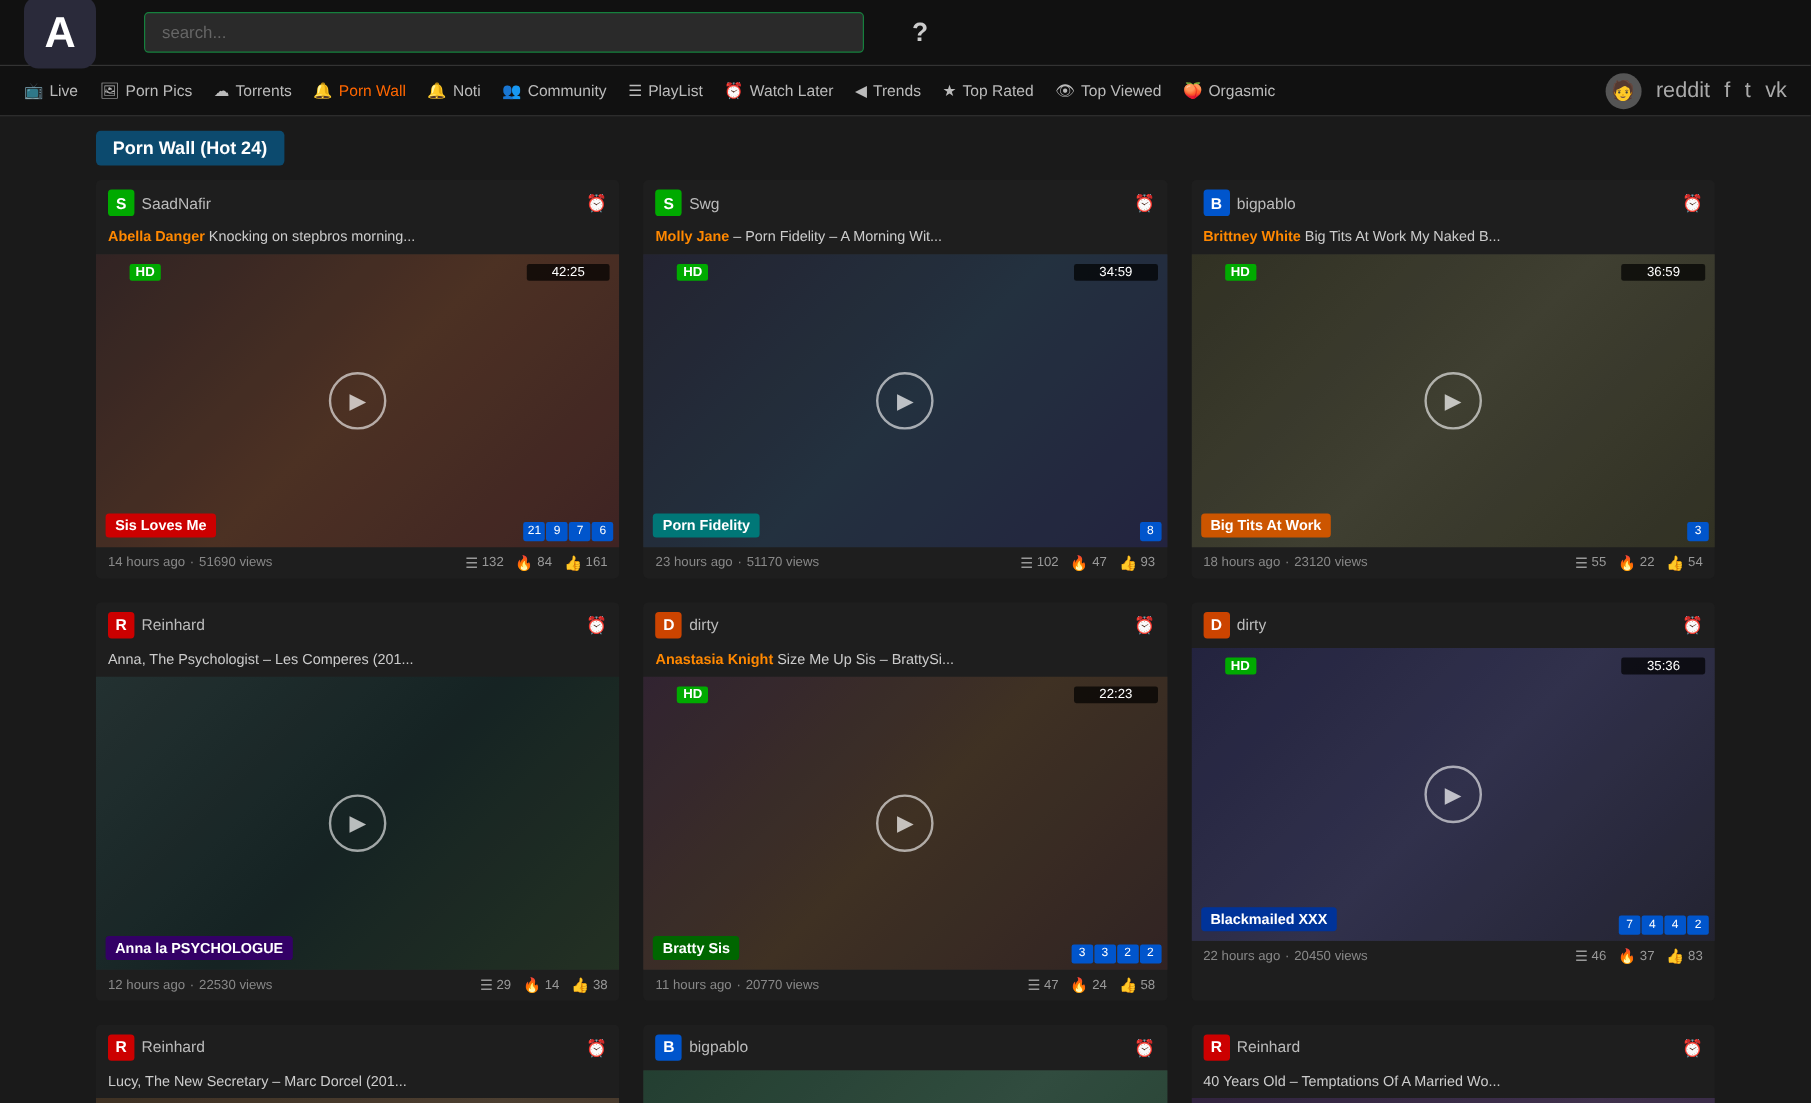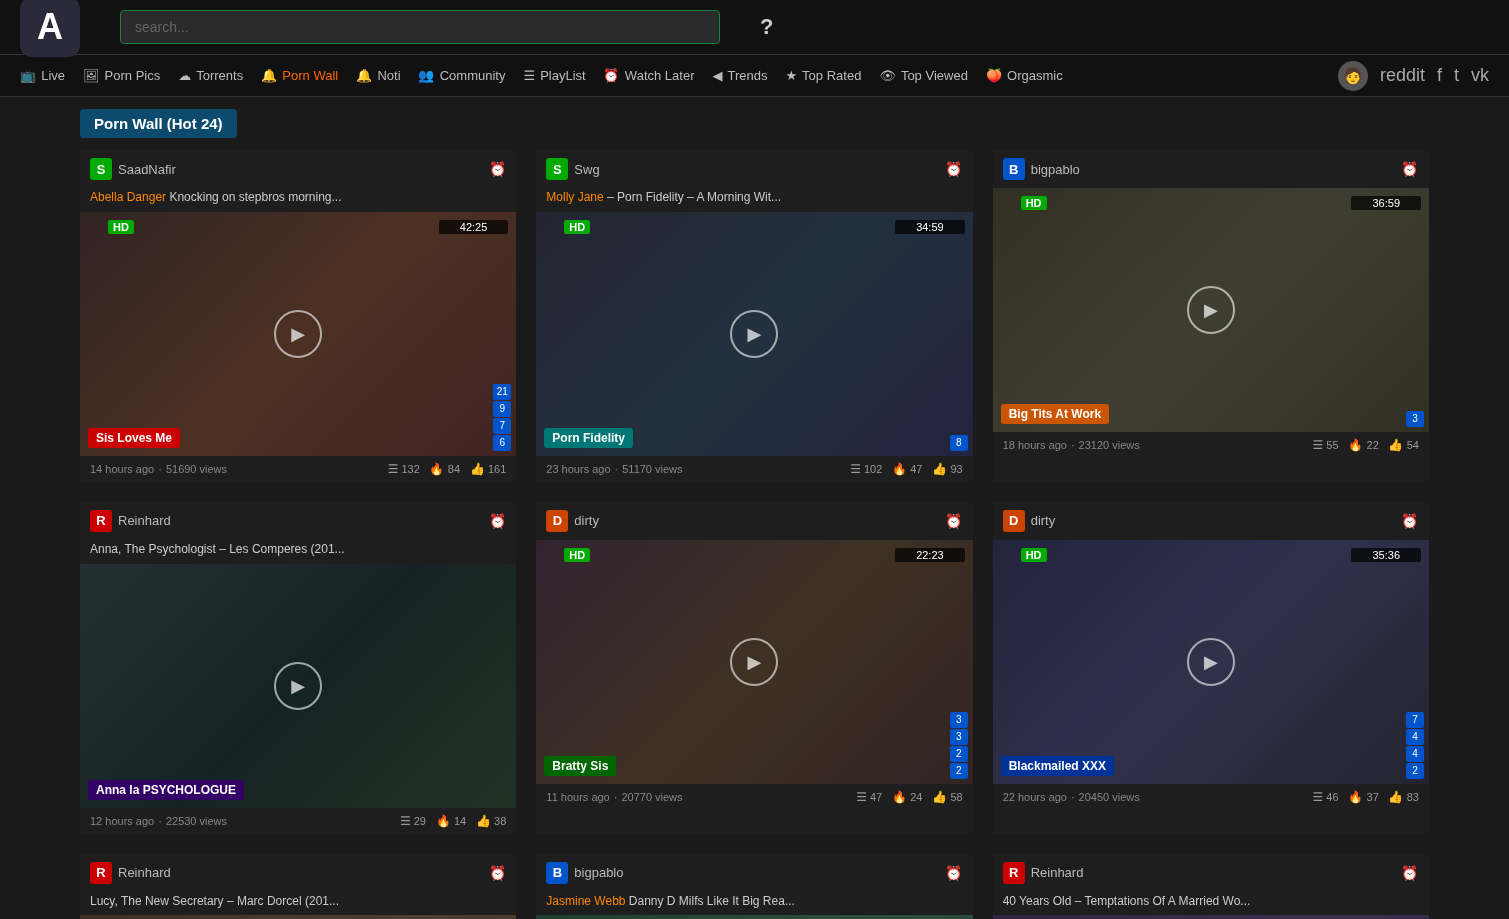--- a/index.html
+++ b/index.html
@@ -35,36 +35,36 @@
     .card-user { display: flex; align-items: center; gap: 6px; }
     .user-badge { width: 22px; height: 22px; border-radius: 3px; display: flex; align-items: center; justify-content: center; font-weight: bold; font-size: 13px; color: #fff; flex-shrink: 0; }
     .badge-s { background: #00aa00; }
     .badge-b { background: #0055cc; }
     .badge-r { background: #cc0000; }
     .badge-d { background: #cc4400; }
     .user-name { color: #bbb; font-size: 13px; }
     .clock-icon { color: #888; font-size: 14px; }
 
     .card-title { padding: 2px 10px 6px; font-size: 12px; color: #ccc; line-height: 1.3; white-space: nowrap; overflow: hidden; text-overflow: ellipsis; }
-    .title-highlight { color: #ff8800; font-weight: normal; }
+    .title-highlight { color: #ff8800; font-weight: bold; }
 
     .thumbnail { position: relative; width: 100%; padding-bottom: 56%; background: #333; overflow: hidden; }
     .thumb-overlay { position: absolute; top: 0; left: 0; width: 100%; height: 100%; background: rgba(0,0,0,0.15); }
     .play-btn { position: absolute; top: 50%; left: 50%; transform: translate(-50%, -50%); width: 48px; height: 48px; border-radius: 50%; border: 2px solid rgba(255,255,255,0.6); display: flex; align-items: center; justify-content: center; color: rgba(255,255,255,0.7); font-size: 18px; }
     .hd-badge { position: absolute; top: 8px; left: 8px; background: #00aa00; color: #fff; font-size: 11px; font-weight: bold; padding: 1px 5px; border-radius: 2px; margin-left: 20px; }
     .duration { position: absolute; top: 8px; right: 8px; background: rgba(0,0,0,0.7); color: #fff; font-size: 11px; padding: 1px 21px; border-radius: 2px; }
     .channel-badge { position: absolute; bottom: 8px; left: 8px; padding: 3px 8px; border-radius: 3px; font-size: 12px; font-weight: bold; color: #fff; }
     .ch-red { background: #cc0000; }
     .ch-teal { background: #007777; }
     .ch-orange { background: #cc5500; }
     .ch-green { background: #006600; }
     .ch-blue { background: #003399; }
     .ch-dark { background: #330066; }
 
-    .vote-stack { position: absolute; bottom: 5px; right: 5px; display: flex; flex-direction: column; align-items: center; gap: 1px; }
+    .vote-stack { position: absolute; bottom: 5px; right: 5px; display: flex; flex-direction: row; align-items: center; gap: 1px; }
     .vote-box { background: #0055cc; color: #fff; font-size: 10px; width: 18px; text-align: center; border-radius: 2px; line-height: 16px; }
 
     .card-footer { display: flex; align-items: center; justify-content: space-between; padding: 6px 10px; font-size: 11px; color: #888; }
     .card-footer-left { display: flex; align-items: center; gap: 4px; }
     .card-stats { display: flex; align-items: center; gap: 10px; }
     .stat { display: flex; align-items: center; gap: 3px; color: #999; }
     .stat-icon { font-size: 12px; }
     .stat-fire { color: #ff4400; }
     .stat-thumb { color: #44cc44; }
 
@@ -247,20 +247,23 @@
     </div>
   </div>
     <div class="card">
     <div class="card-header">
       <div class="card-user">
         <div class="user-badge badge-b">B</div>
         <span class="user-name">bigpablo</span>
       </div>
       <span class="clock-icon">⏰</span>
     </div>
+    <div class="card-title">
+      <span class="title-highlight">Brittney White</span><span> Big Tits At Work My Naked B...</span>
+    </div>
     <div class="thumbnail thumb-3">
       <div class="thumb-overlay"></div>
       <div class="play-btn">▶</div>
       <div class="hd-badge">HD</div>
       <div class="duration">36:59</div>
       <div class="channel-badge ch-orange">Big Tits At Work</div>
       <div class="vote-stack">
           <div class="vote-box">3</div>
         </div>
     </div>
@@ -326,20 +329,23 @@
       </div>
     </div>
   </div>
     <div class="card">
     <div class="card-header">
       <div class="card-user">
         <div class="user-badge badge-d">D</div>
         <span class="user-name">dirty</span>
       </div>
       <span class="clock-icon">⏰</span>
+    </div>
+    <div class="card-title">
+      <span class="title-highlight">Anastasia Knight</span><span> Size Me Up Sis – BrattySi...</span>
     </div>
     <div class="thumbnail thumb-5">
       <div class="thumb-overlay"></div>
       <div class="play-btn">▶</div>
       <div class="hd-badge">HD</div>
       <div class="duration">22:23</div>
       <div class="channel-badge ch-green">Bratty Sis</div>
       <div class="vote-stack">
           <div class="vote-box">3</div>
           <div class="vote-box">3</div>
@@ -430,23 +436,20 @@
 
   </div>
     <div class="card">
     <div class="card-header">
       <div class="card-user">
         <div class="user-badge badge-b">B</div>
         <span class="user-name">bigpablo</span>
       </div>
       <span class="clock-icon">⏰</span>
     </div>
-    <div class="card-title">
-      <span class="title-highlight">Jasmine Webb</span><span> Danny D Milfs Like It Big Rea...</span>
-    </div>
     <div class="thumbnail thumb-8">
       <div class="thumb-overlay"></div>
 
     </div>
 
   </div>
     <div class="card">
     <div class="card-header">
       <div class="card-user">
         <div class="user-badge badge-r">R</div>

